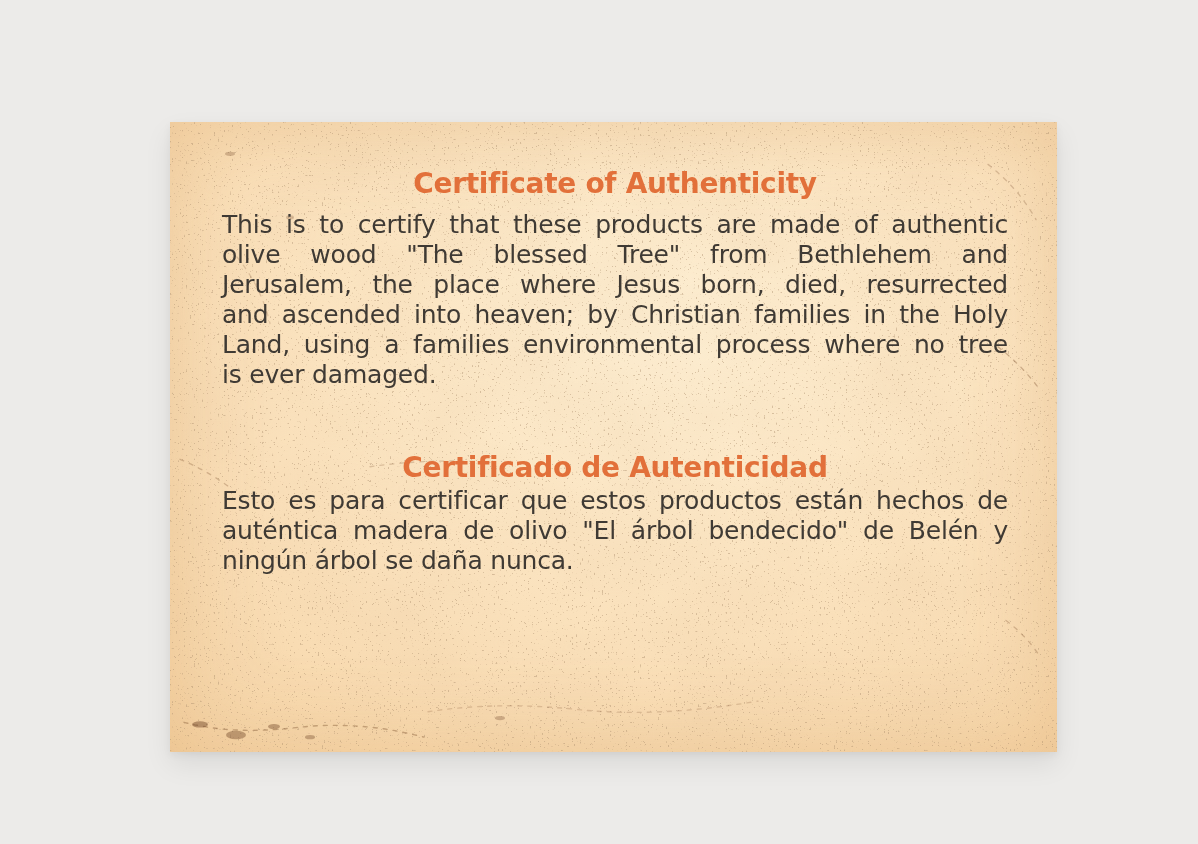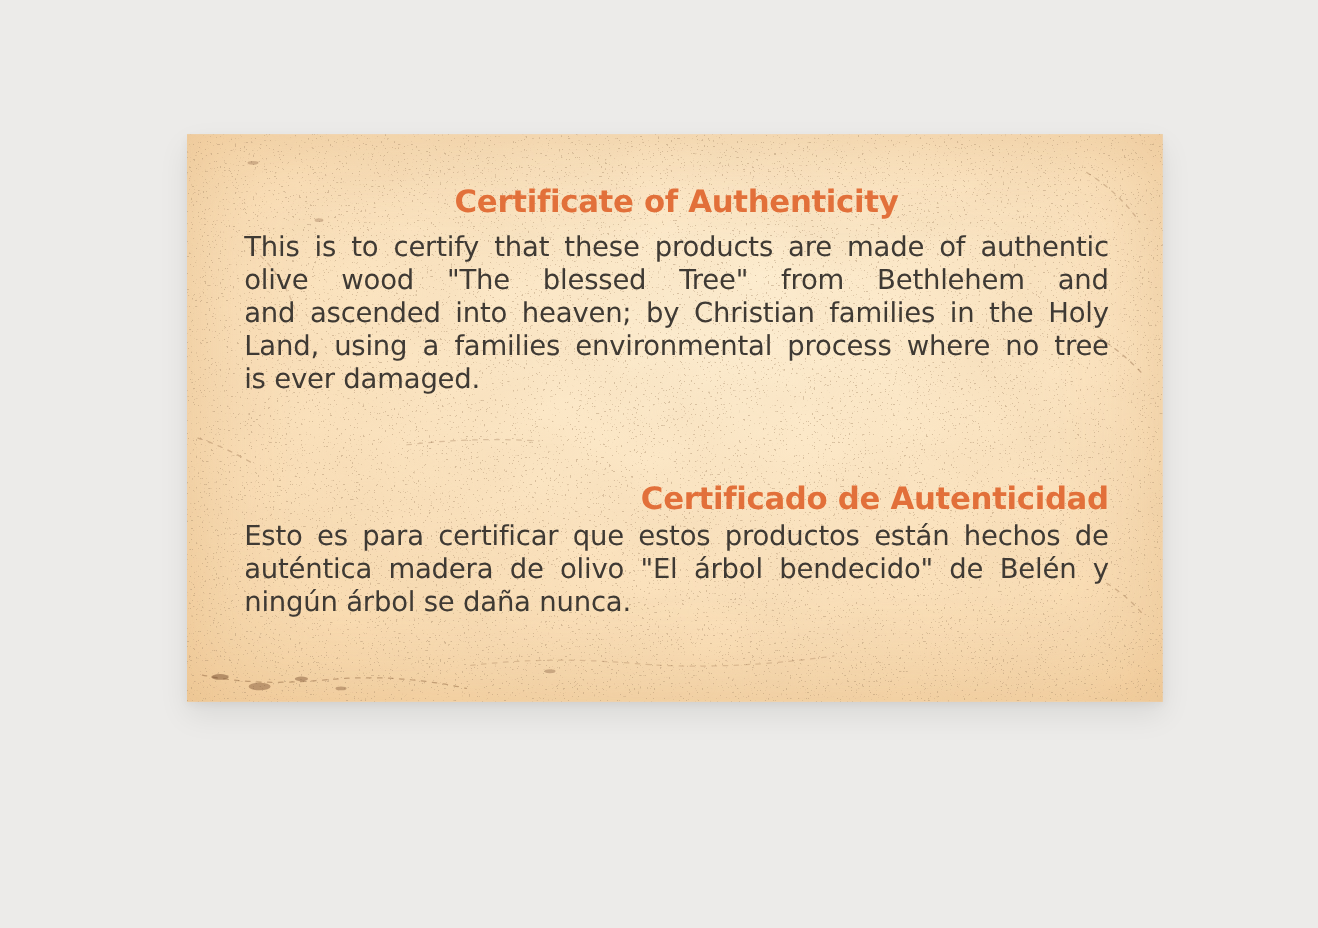--- a/index.html
+++ b/index.html
@@ -9,21 +9,21 @@
     overflow: hidden;
   }
   .stage {
     position: relative;
     width: 1198px; height: 844px;
     background: #ecebe9;
   }
   .card {
     position: absolute;
     left: 170px; top: 122px;
-    width: 887px; height: 516px;
+    width: 887px; height: 630px;
     background:
       radial-gradient(120% 125% at 56% 32%, #fdeed2 0%, #fae0ba 42%, #f7d5a6 74%, #f2cc98 100%);
     box-shadow:
       inset 0 0 90px rgba(208, 148, 82, 0.30),
       0 12px 26px rgba(0,0,0,0.08),
       0 3px 8px rgba(0,0,0,0.05);
   }
   .texture {
     position: absolute;
     left: 0; top: 0;
@@ -39,23 +39,22 @@
   .title {
     font-size: 28px;
     line-height: 36px;
     font-weight: bold;
     letter-spacing: -0.3px;
     text-align: center;
     color: #e2703a;
     margin-bottom: 8px;
   }
   .title.second {
-    margin-top: 76px;
+    margin-top: 60px;
     margin-bottom: 0;
-    text-align: right;
   }
   .para {
     color: #3f3a34;
     font-size: 25px;
     line-height: 30px;
     letter-spacing: -0.2px;
   }
   .line {
     text-align: justify;
     text-align-last: justify;
@@ -106,20 +105,21 @@
       </g>
     </svg>
 
     <div class="content">
 
       <div class="title">Certificate of Authenticity</div>
 
       <div class="para">
         <div class="line">This is to certify that these products are made of authentic</div>
         <div class="line">olive wood "The blessed Tree" from Bethlehem and</div>
+        <div class="line">Jerusalem, the place where Jesus born, died, resurrected</div>
         <div class="line">and ascended into heaven; by Christian families in the Holy</div>
         <div class="line">Land, using a families environmental process where no tree</div>
         <div class="line last">is ever damaged.</div>
       </div>
 
       <div class="title second">Certificado de Autenticidad</div>
 
       <div class="para">
         <div class="line">Esto es para certificar que estos productos están hechos de</div>
         <div class="line">auténtica madera de olivo "El árbol bendecido" de Belén y</div>

